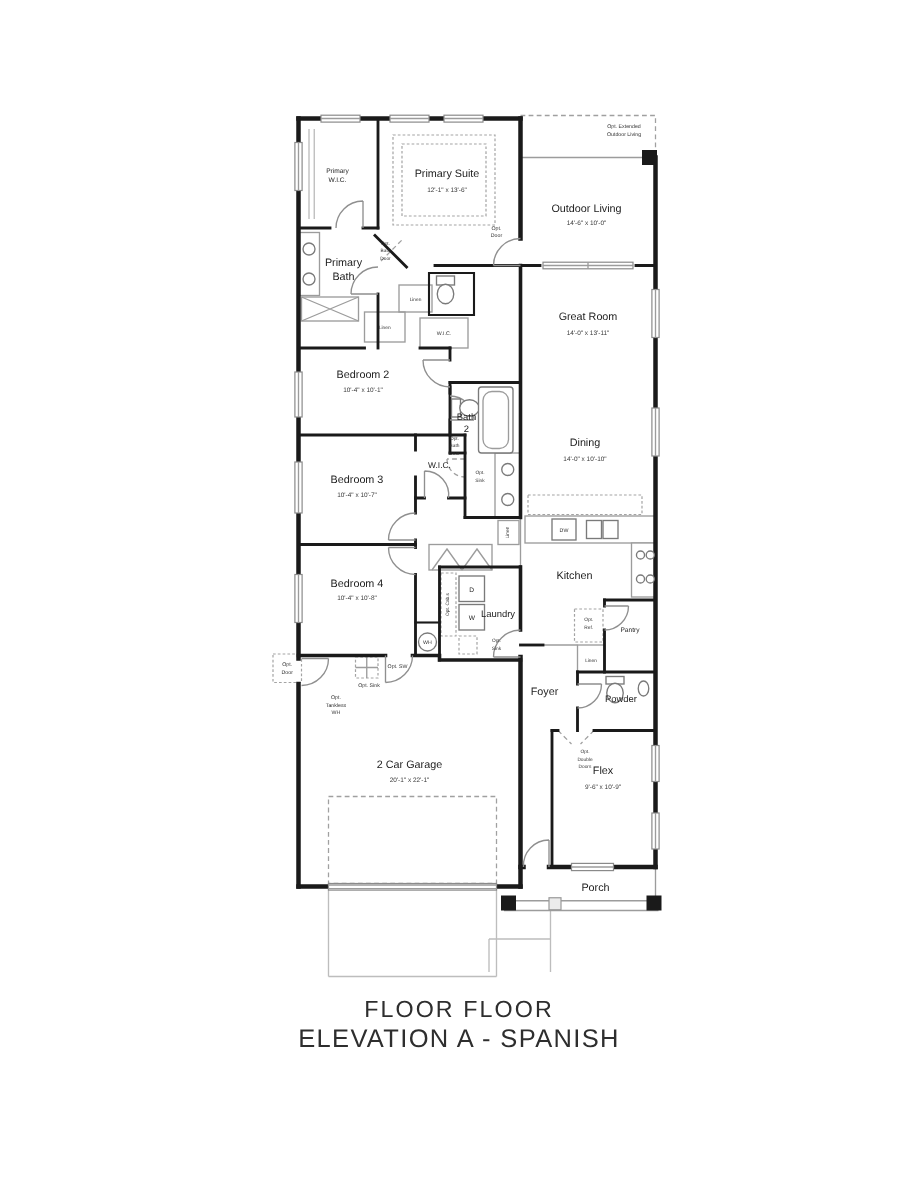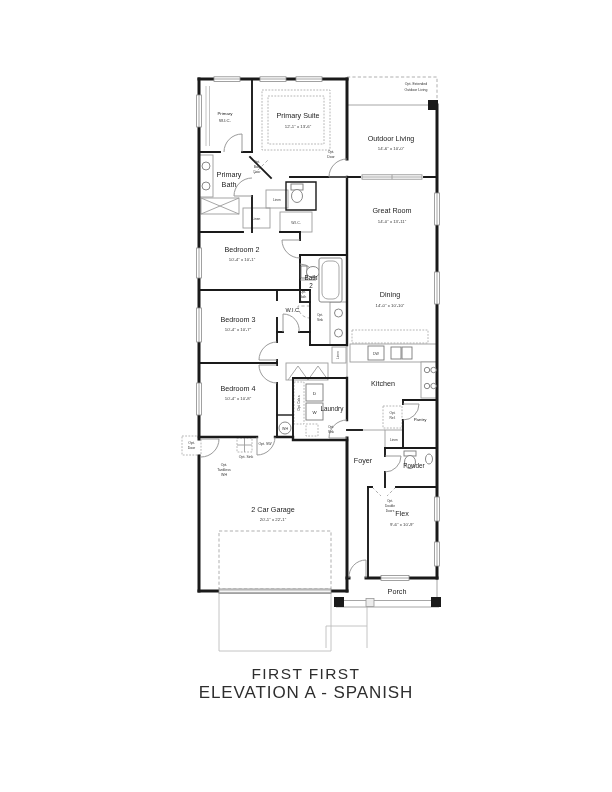--- a/index.html
+++ b/index.html
@@ -317,15 +317,15 @@
     <text class="tn3" x="390" y="507">Double</text>
     <text class="tn3" x="390" y="512">Doors</text>
     <text class="rm" x="402" y="516">Flex</text>
     <text class="dim" x="402" y="526">9'-6" x 10'-9"</text>
     <text class="rm" x="273" y="512">2 Car Garage</text>
     <text class="dim" x="273" y="521">20'-1" x 22'-1"</text>
     <text class="rm" x="397" y="594">Porch</text>
   </g>
 </svg>
 
-<div class="title1">FIRST FIRST</div>
+<div class="title1">FLOOR FLOOR</div>
 <div class="title2">ELEVATION A - SPANISH</div>
 </div>
 
 </body></html>

